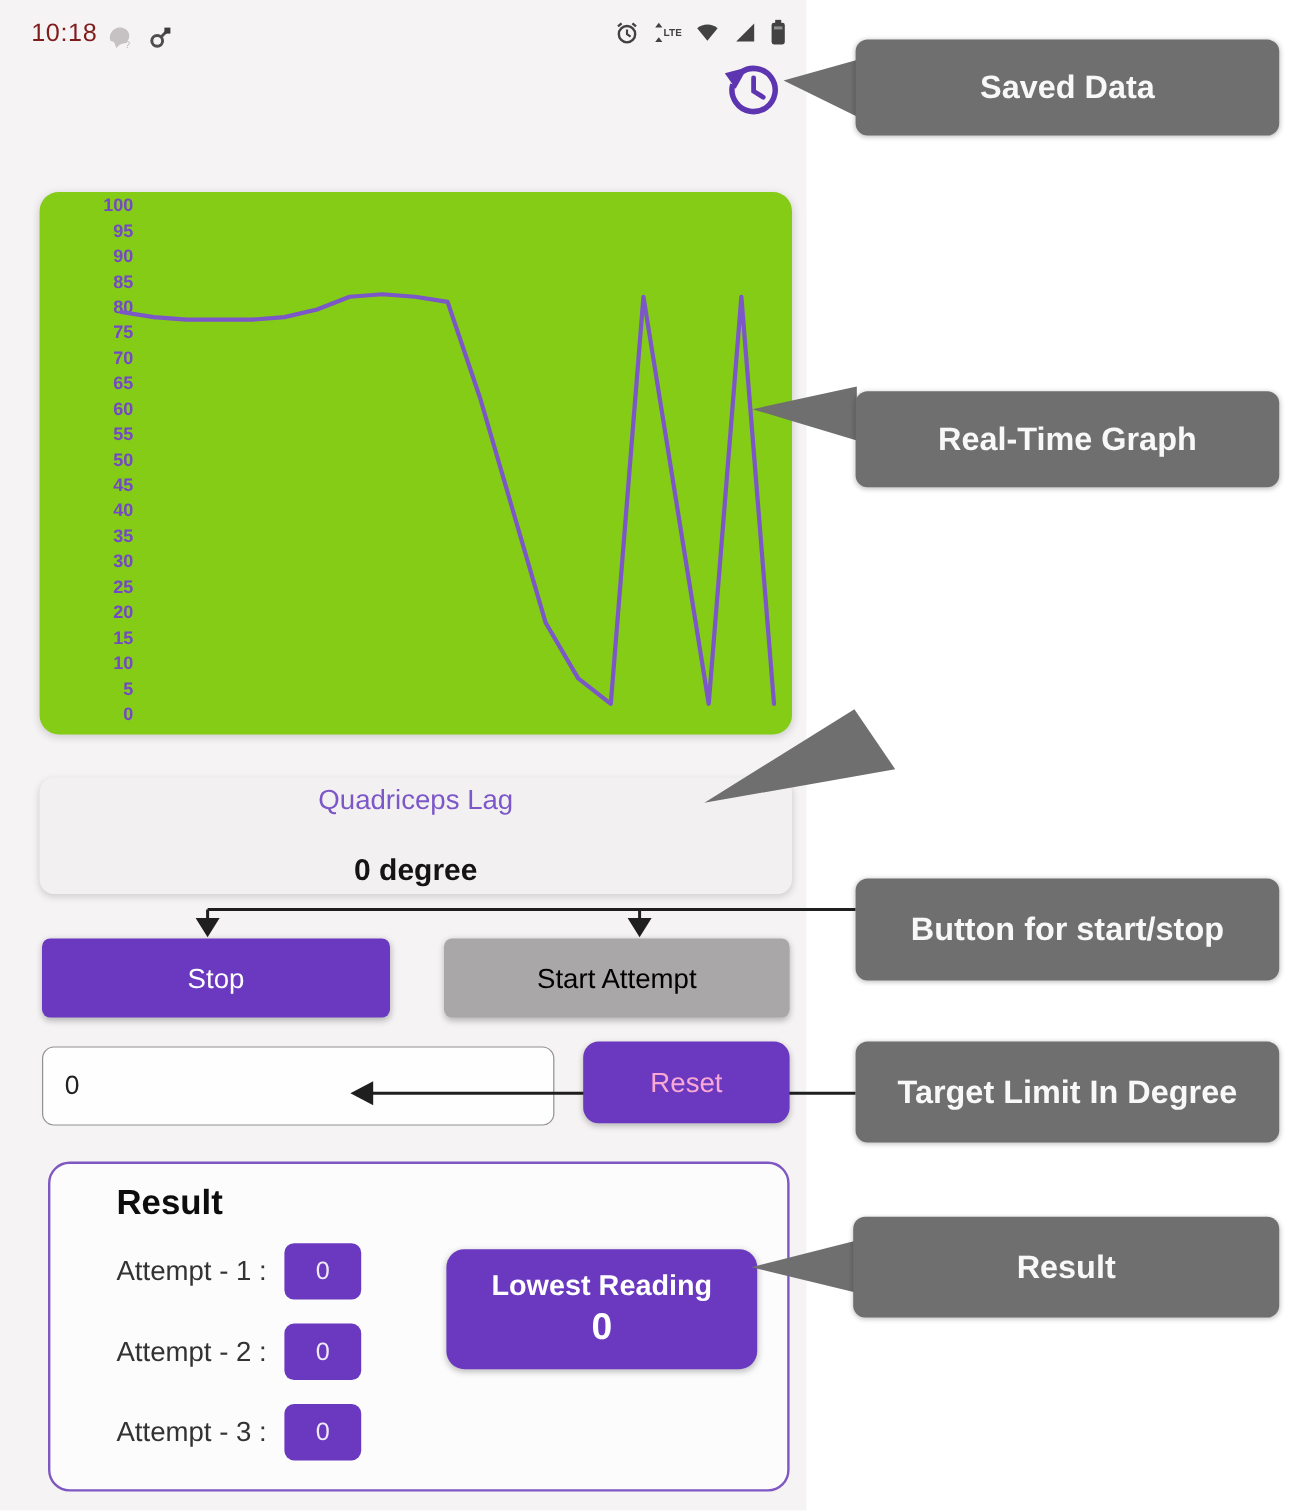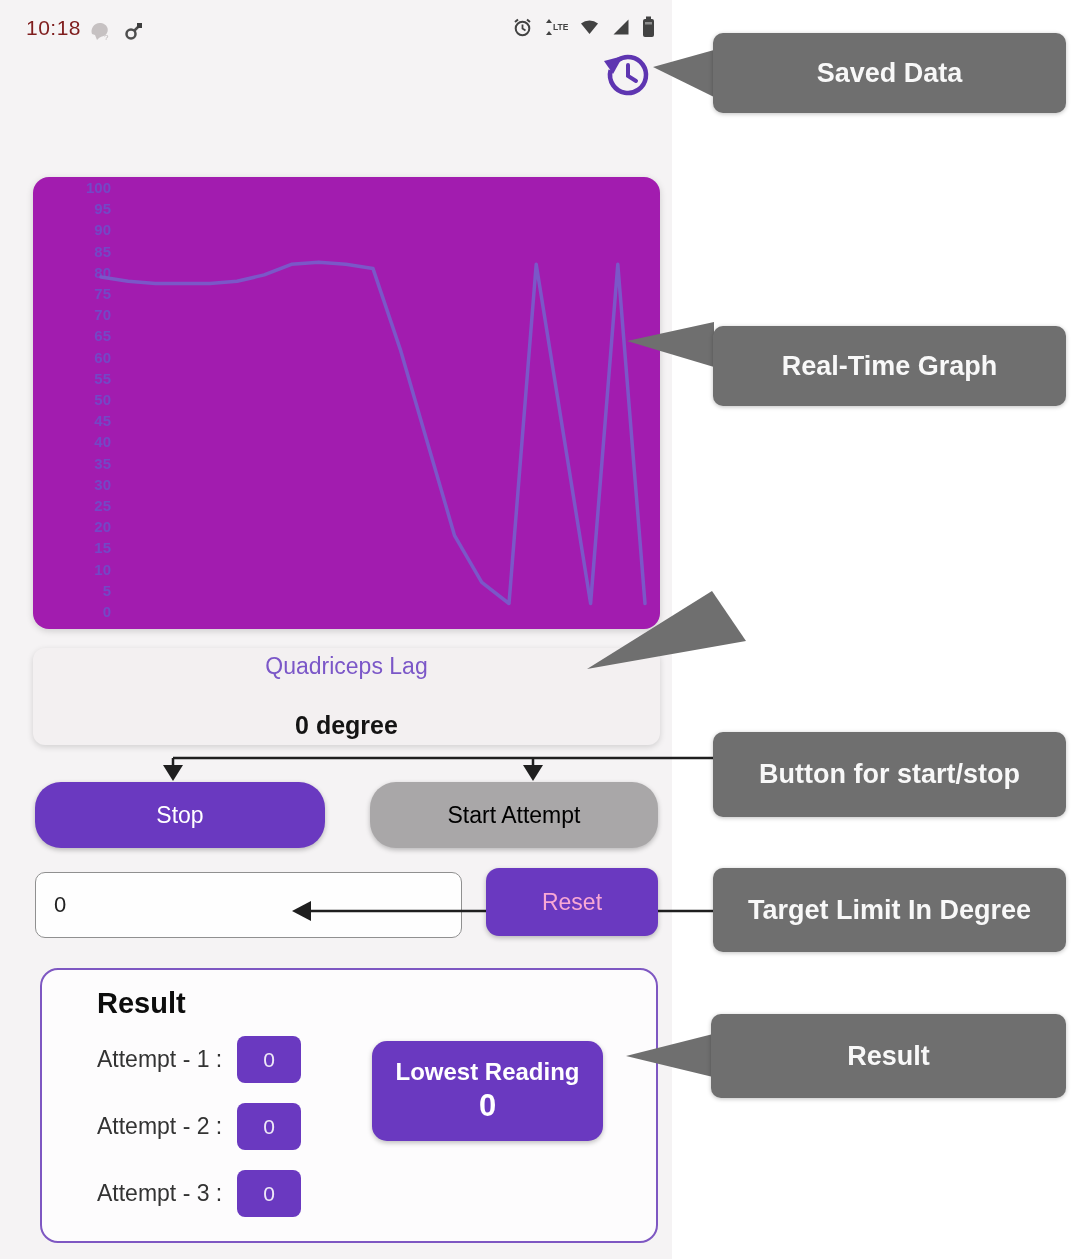--- a/index.html
+++ b/index.html
@@ -9,50 +9,50 @@
   .app-bg{left:0;top:0;width:672px;height:1259px;background:#f5f3f4;}
 
   
   .sb-time{left:26px;top:16px;font-size:21px;color:#7f1d1d;letter-spacing:.5px;}
   .sb-left{left:88px;top:20px;display:flex;gap:12px;align-items:center;}
   .sb-right{left:512px;top:16px;width:150px;display:flex;gap:11px;align-items:center;}
 
   .history-btn{left:598px;top:44px;width:58px;height:58px;background:transparent;border:none;padding:0;cursor:pointer;}
 
   
-  .graph-card{left:33px;top:160px;width:627px;height:452px;background:#a21caf;
-              border-radius:16px;box-shadow:0 2px 7px rgba(0,0,0,.16);overflow:hidden;margin-top:17px;}
+  .graph-card{left:33px;top:160px;width:627px;height:452px;background:#84cc16;
+              border-radius:16px;box-shadow:0 2px 7px rgba(0,0,0,.16);overflow:hidden;}
   .ytick{fill:#7448c6;font-size:15px;font-weight:bold;font-family:"Liberation Sans",sans-serif;}
 
   
   .lag-card{left:33px;top:648px;width:627px;height:97px;background:#f3f0f1;border-radius:12px;
             box-shadow:0 2px 6px rgba(0,0,0,.15);display:flex;flex-direction:column;
             align-items:center;justify-content:center;gap:24px;}
   .lag-title{font-size:23px;color:#7b57c8;margin-bottom:7px;}
   .lag-value{font-size:25px;font-weight:bold;color:#141414;}
 
-  .btn{border:none;border-radius:26px;font-family:"Liberation Sans",sans-serif;cursor:pointer;
+  .btn{border:none;border-radius:7px;font-family:"Liberation Sans",sans-serif;cursor:pointer;
        box-shadow:0 2px 5px rgba(0,0,0,.25);}
   .stop-btn{left:35px;top:782px;width:290px;height:66px;background:#6a39c0;color:#fff;font-size:23px;}
   .start-btn{left:370px;top:782px;width:288px;height:66px;background:#a9a7a8;color:#000000;font-size:23px;}
 
   .target-input{left:35px;top:872px;width:427px;height:66px;box-sizing:border-box;
                 border:1.6px solid #909090;border-radius:10px;background:#fefefe;
                 font-size:22px;color:#222;padding-left:18px;font-family:"Liberation Sans",sans-serif;}
   .reset-btn{left:486px;top:868px;width:172px;height:68px;background:#6a39c0;color:#f9a8d4;
              font-size:23px;border-radius:13px;z-index:5;}
 
   
   .result-box{left:40px;top:968px;width:618px;height:275px;background:#fdfcfd;
               border:2.5px solid #7e57c2;border-radius:18px;box-sizing:border-box;}
   .result-heading{position:absolute;left:55px;top:17px;font-size:29px;font-weight:bold;color:#0d0d0d;}
   .attempt-label{position:absolute;left:55px;height:47px;line-height:47px;font-size:23px;color:#333;}
   .chip{position:absolute;left:195px;width:64px;height:47px;background:#6a39c0;border-radius:8px;
         color:#efe9f7;font-size:21px;display:flex;align-items:center;justify-content:center;}
-  .lowest-box{position:absolute;left:330px;top:71px;width:231px;height:100px;background:#6a39c0;
+  .lowest-box{position:absolute;left:330px;top:71px;width:259px;height:100px;background:#6a39c0;
               border-radius:15px;display:flex;flex-direction:column;align-items:center;justify-content:center;
               color:#fff;box-shadow:0 2px 5px rgba(0,0,0,.25);}
   .lowest-label{font-size:24px;font-weight:bold;}
   .lowest-value{font-size:31px;font-weight:bold;margin-top:2px;}
 
   
   .overlay{left:0;top:0;width:1077px;height:1259px;z-index:4;pointer-events:none;}
   .callout{position:absolute;z-index:6;background:#6f6f6f;border-radius:10px;color:#f8f8f8;
            font-size:27px;font-weight:bold;display:flex;align-items:center;justify-content:center;
            box-shadow:0 1px 4px rgba(0,0,0,.25);}

